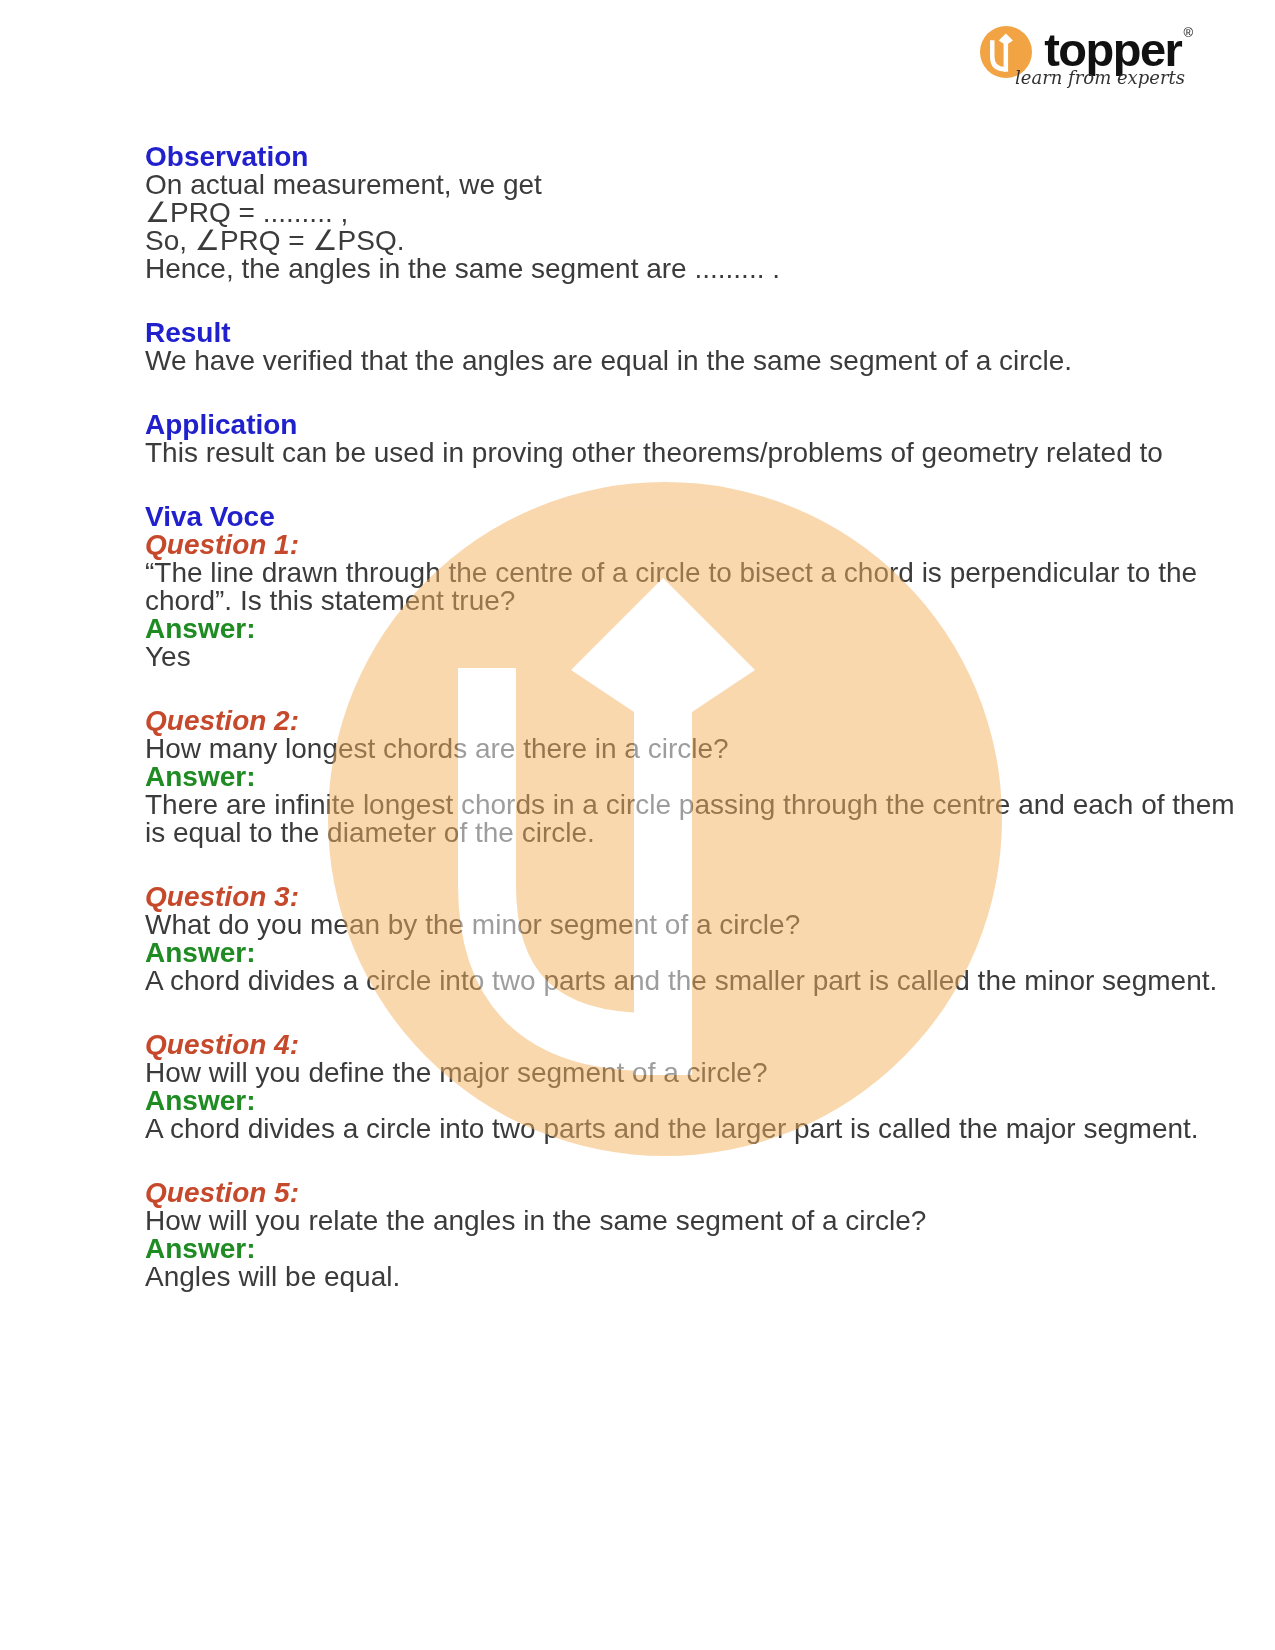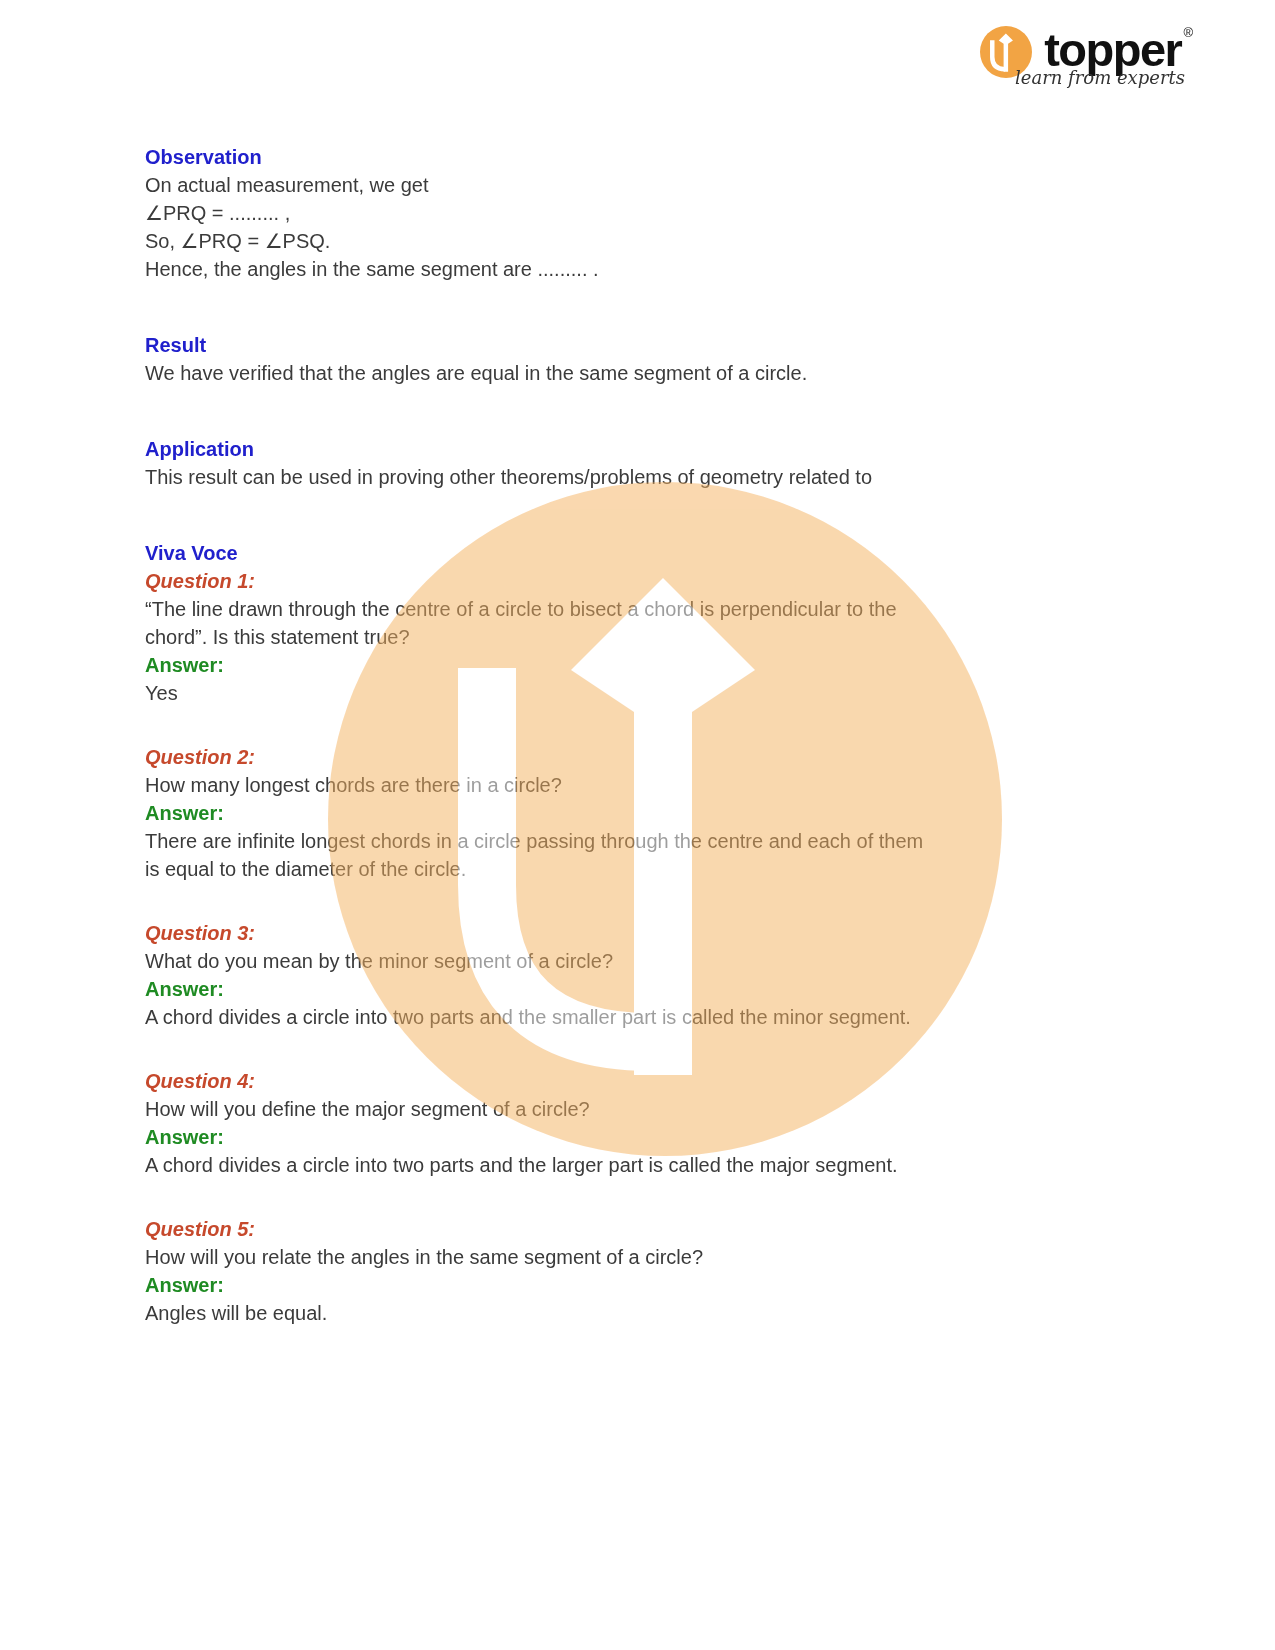--- a/index.html
+++ b/index.html
@@ -24,25 +24,25 @@
   }
   .brand .reg{font-size:13px;line-height:13px;color:#111111;margin-top:2px;margin-left:2px;}
   .brand .tagline{
     position:absolute;right:8px;bottom:-12px;
     font-family:"DejaVu Serif", serif;font-style:italic;
     font-size:18px;color:#333333;white-space:nowrap;
   }
   
   .content{
     position:absolute;left:145px;top:143px;width:1020px;
-    font-size:20px;line-height:28px;color:#3b3b3b;
+    font-size:28px;line-height:28px;color:#3b3b3b;
     z-index:1;
   }
   .content .line{white-space:nowrap;}
-  .sec{margin-top:48px;}
+  .sec{margin-top:36px;}
   .sec:first-child{margin-top:0;}
   .h-blue{color:#2020cc;font-weight:700;}
   .h-red{color:#c6492c;font-weight:700;font-style:italic;}
   .h-green{color:#1f8b23;font-weight:700;}
   .qblock{margin-top:36px;}
   
   .watermark{
     position:absolute;left:328px;top:482px;
     width:674px;height:674px;
     z-index:2;pointer-events:none;

